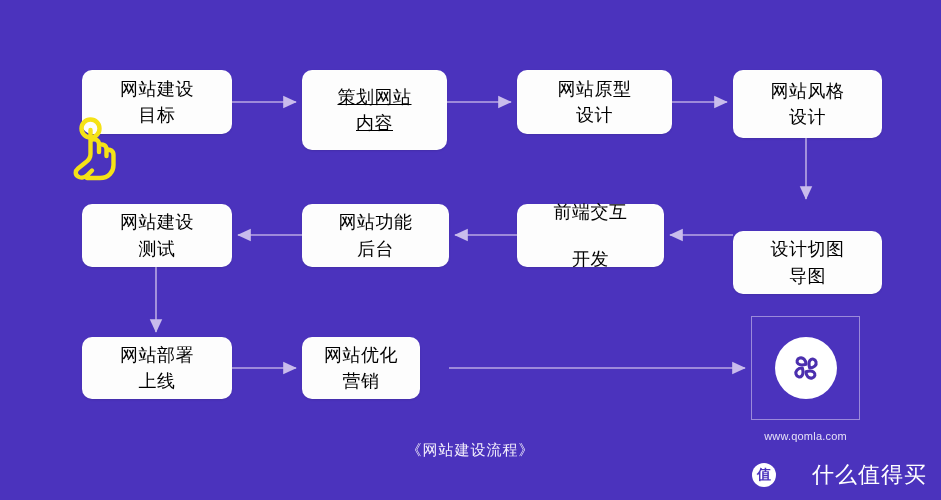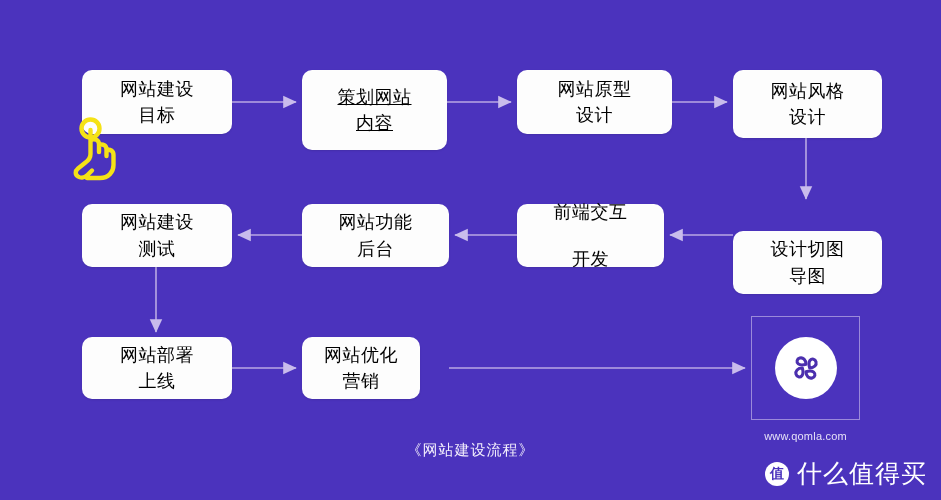--- a/index.html
+++ b/index.html
@@ -116,22 +116,23 @@
     background: #ffffff;
     color: #4b33bd;
     font-size: 14px;
     display: flex;
     align-items: center;
     justify-content: center;
     font-weight: bold;
   }
   .wm-text {
     color: #ffffff;
-    font-size: 25px;
+    font-size: 22px;
     letter-spacing: 1px;
+    margin-left: 28px;
   }
 
   
   .cursor {
     position: absolute;
     left: 62px;
     top: 112px;
     width: 70px;
     height: 76px;
     pointer-events: none;

